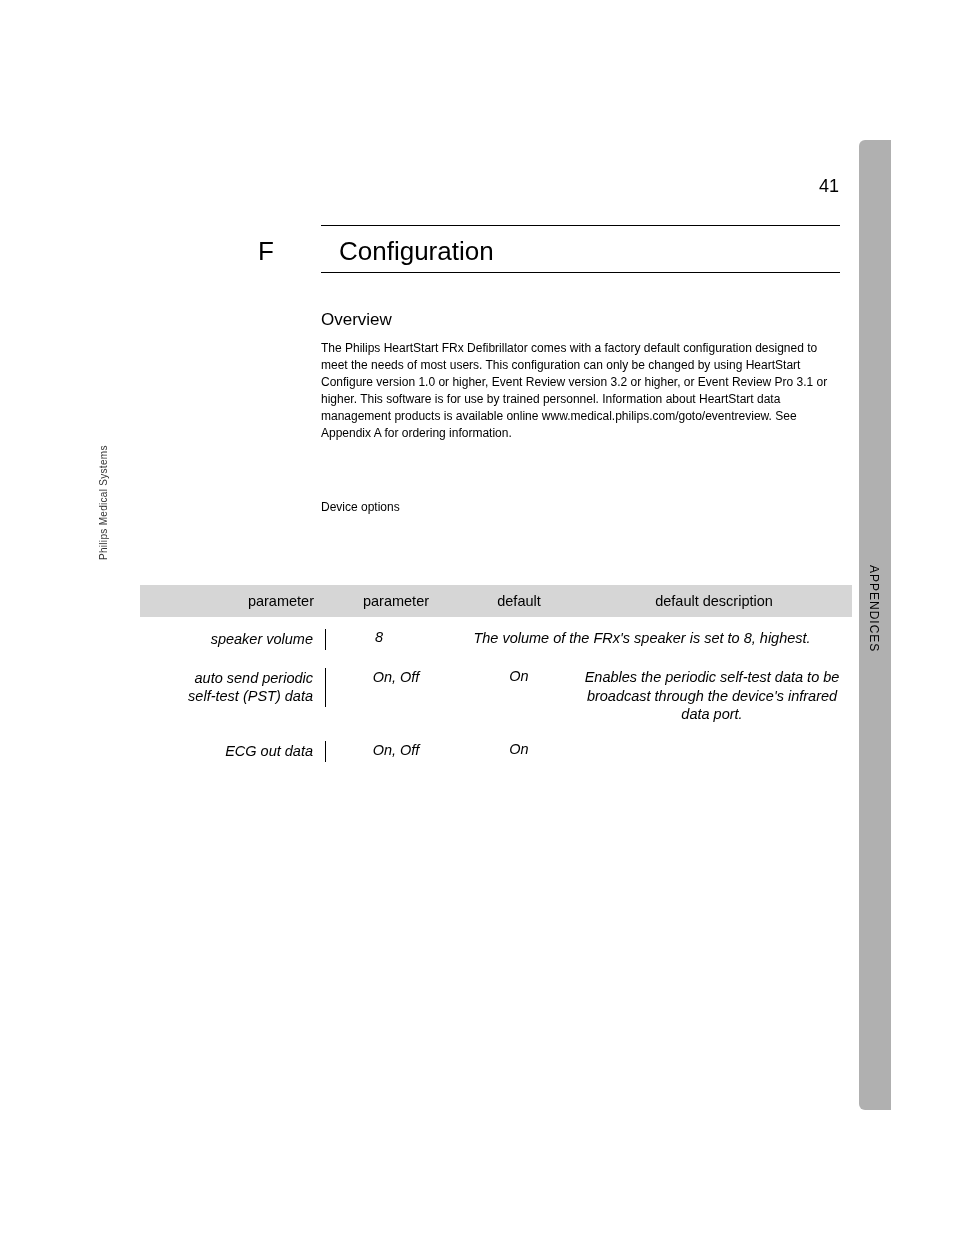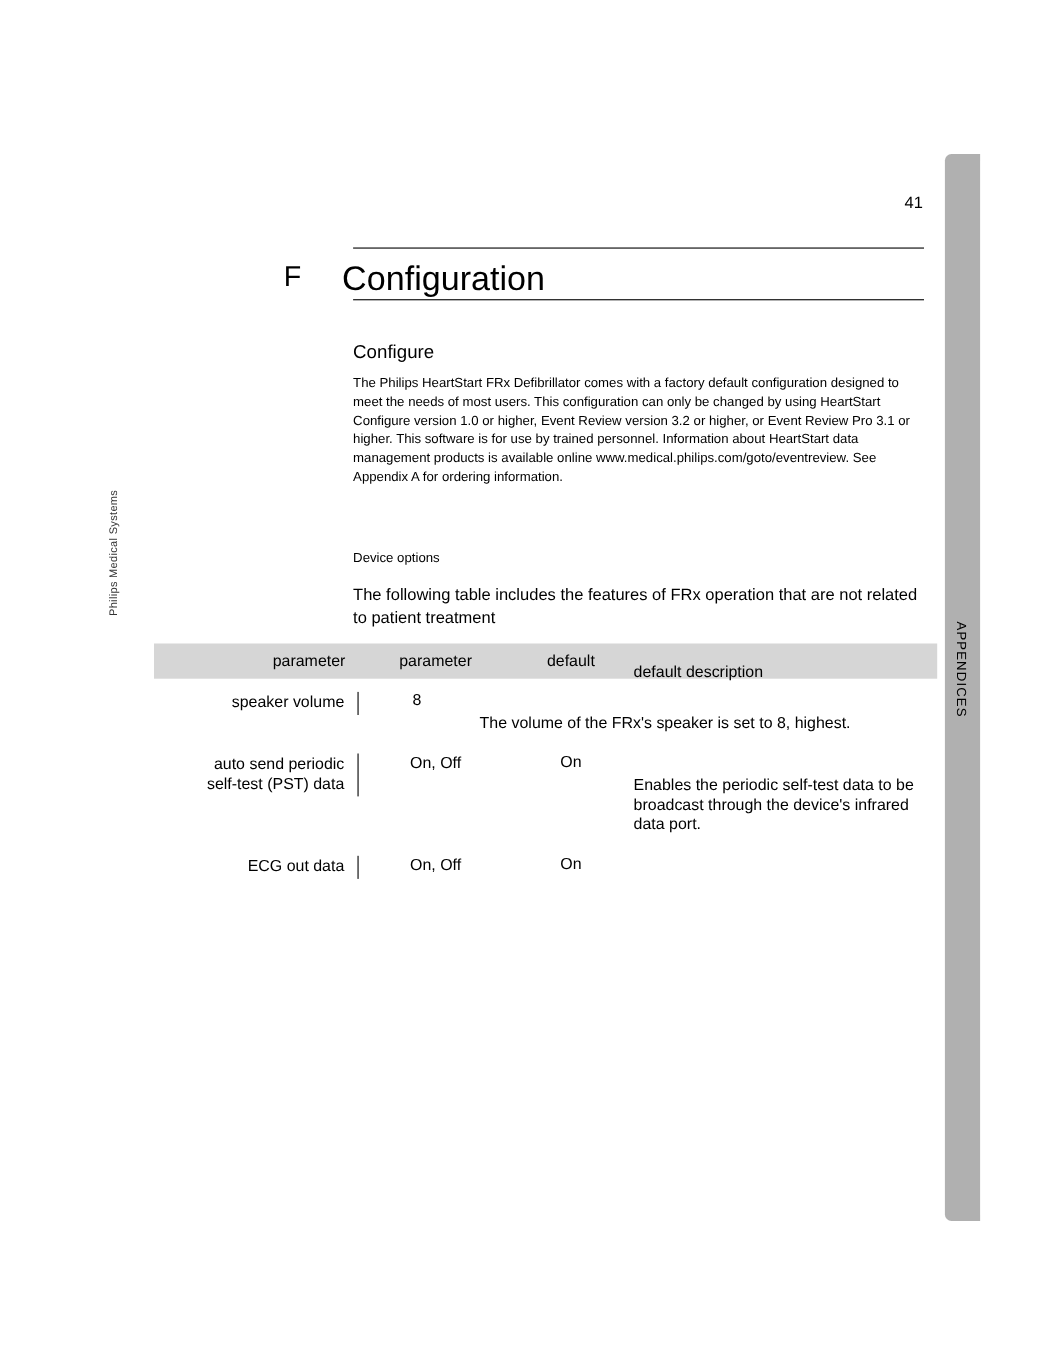--- a/index.html
+++ b/index.html
@@ -1,45 +1,45 @@
 <!DOCTYPE html>
 <html><head>
 <meta charset="utf-8">
 <style>
   * { box-sizing: border-box; margin: 0; padding: 0; }
   html, body { width: 954px; height: 1235px; background: #fff; font-family: Georgia, 'Times New Roman', serif; color: #000; }
   .page { position: relative; width: 954px; height: 1235px; }
 
-  .page-number { position: absolute; top: 176px; right: 115px; font-size: 15px; font-family: 'Helvetica Neue', Arial, sans-serif; }
+  .page-number { position: absolute; top: 176px; right: 115px; font-size: 18px; font-family: 'Helvetica Neue', Arial, sans-serif; }
 
   .tab { position: absolute; top: 140px; right: 63px; width: 32px; height: 970px; background: #b0b0b0; border-radius: 6px 0 0 6px; }
   .tab-label { position: absolute; top: 425px; left: 8px; font-family: 'Helvetica Neue', Arial, sans-serif; font-size: 12px; letter-spacing: 1px; writing-mode: vertical-rl; text-orientation: mixed; color: #000; }
 
   .side-label { position: absolute; left: 98px; top: 560px; font-family: 'Helvetica Neue', Arial, sans-serif; font-size: 10px; transform: rotate(-90deg); transform-origin: left top; color: #333; white-space: nowrap; letter-spacing: 0.3px; }
 
   .rule-top { position: absolute; left: 321px; top: 225px; width: 519px; border-top: 1px solid #000; }
   .rule-mid { position: absolute; left: 321px; top: 272px; width: 519px; border-top: 1px solid #000; }
 
   .appendix-letter { position: absolute; left: 258px; top: 236px; font-size: 26px; font-family: 'Helvetica Neue', Arial, sans-serif; font-weight: 300; }
-  .chapter-title { position: absolute; left: 311px; top: 236px; font-size: 31px; font-family: 'Helvetica Neue', Arial, sans-serif; font-weight: 300; }
+  .chapter-title { position: absolute; left: 339px; top: 236px; font-size: 26px; font-family: 'Helvetica Neue', Arial, sans-serif; font-weight: 300; }
 
   .sec1-head { position: absolute; left: 321px; top: 310px; font-size: 17px; font-family: 'Helvetica Neue', Arial, sans-serif; }
   .sec1-body { position: absolute; left: 321px; top: 340px; width: 519px; font-size: 12px; line-height: 1.42; font-family: 'Helvetica Neue', Arial, sans-serif; }
 
   .sec2-head { position: absolute; left: 321px; top: 500px; font-size: 12px; font-family: 'Helvetica Neue', Arial, sans-serif; }
   .sec2-body { position: absolute; left: 321px; top: 530px; width: 519px; font-size: 15px; line-height: 1.42; font-family: 'Helvetica Neue', Arial, sans-serif; }
 
   .table { position: absolute; left: 140px; top: 585px; width: 712px; font-family: 'Helvetica Neue', Arial, sans-serif; font-size: 14.5px; }
   .thead { display: flex; background: #d6d6d6; height: 32px; align-items: center; }
   .col-param { width: 186px; text-align: right; padding-right: 12px; }
   .col-settings { width: 140px; text-align: center; }
   .col-default { width: 106px; text-align: center; }
-  .col-desc { flex: 1; text-align: left; padding-left: 4px; margin-top: 20px; }
+  .col-desc { flex: 1; text-align: center; padding-left: 4px; }
 
-  .tbody { position: relative; }
+  .tbody { position: relative; font-style: italic; }
   .trow { display: flex; padding-top: 12px; padding-bottom: 6px; align-items: flex-start; }
   .trow .col-param { border-right: 1px solid #000; line-height: 1.2; padding-top:2px; padding-bottom:2px;}
   .trow .col-settings { line-height: 1.25; }
   .trow .col-default { }
   .trow .col-desc { line-height: 1.25; padding-right: 4px; }
 </style>
 </head>
 <body>
 
 <div class="page">
@@ -50,25 +50,24 @@
     <div class="tab-label">APPENDICES</div>
   </div>
 
   <div class="side-label">Philips Medical Systems</div>
 
   <div class="rule-top"></div>
   <div class="appendix-letter">F</div>
   <div class="chapter-title">Configuration</div>
   <div class="rule-mid"></div>
 
-  <div class="sec1-head">Configure</div>
+  <div class="sec1-head">Overview</div>
   <div class="sec1-body">The Philips HeartStart FRx Defibrillator comes with a factory default configuration designed to meet the needs of most users. This configuration can only be changed by using HeartStart Configure version 1.0 or higher, Event Review version 3.2 or higher, or Event Review Pro 3.1 or higher. This software is for use by trained personnel. Information about HeartStart data management products is available online www.medical.philips.com/goto/eventreview. See Appendix A for ordering information.</div>
 
   <div class="sec2-head">Device options</div>
-  <div class="sec2-body">The following table includes the features of FRx operation that are not related to patient treatment</div>
 
   <div class="table">
     <div class="thead">
       <div class="col-param">parameter</div>
       <div class="col-settings">parameter</div>
       <div class="col-default">default</div>
       <div class="col-desc">default description</div>
     </div>
     <div class="tbody">
       <div class="trow">

